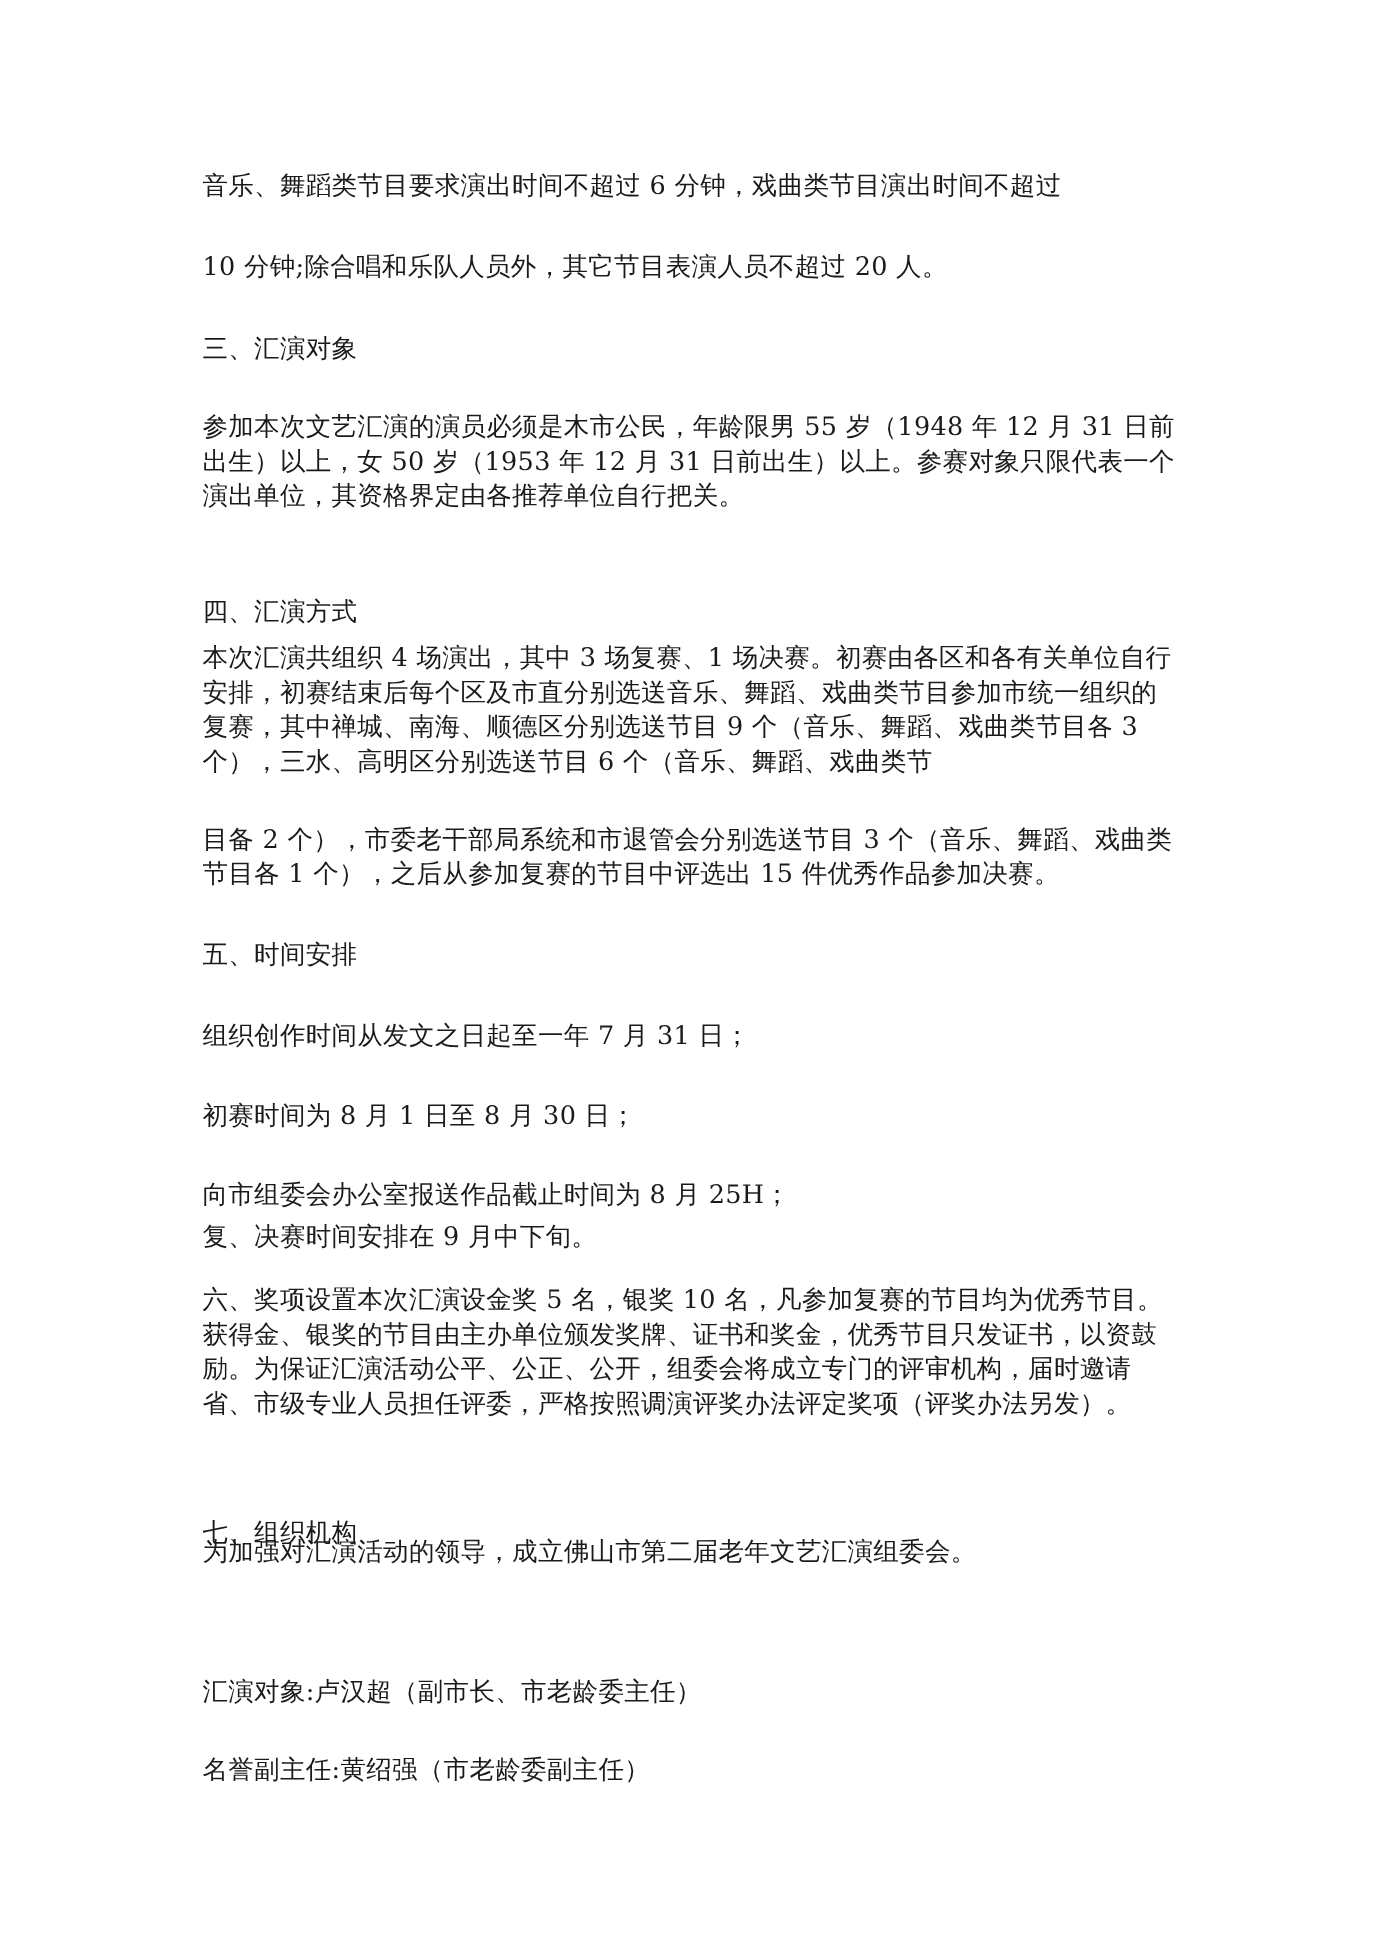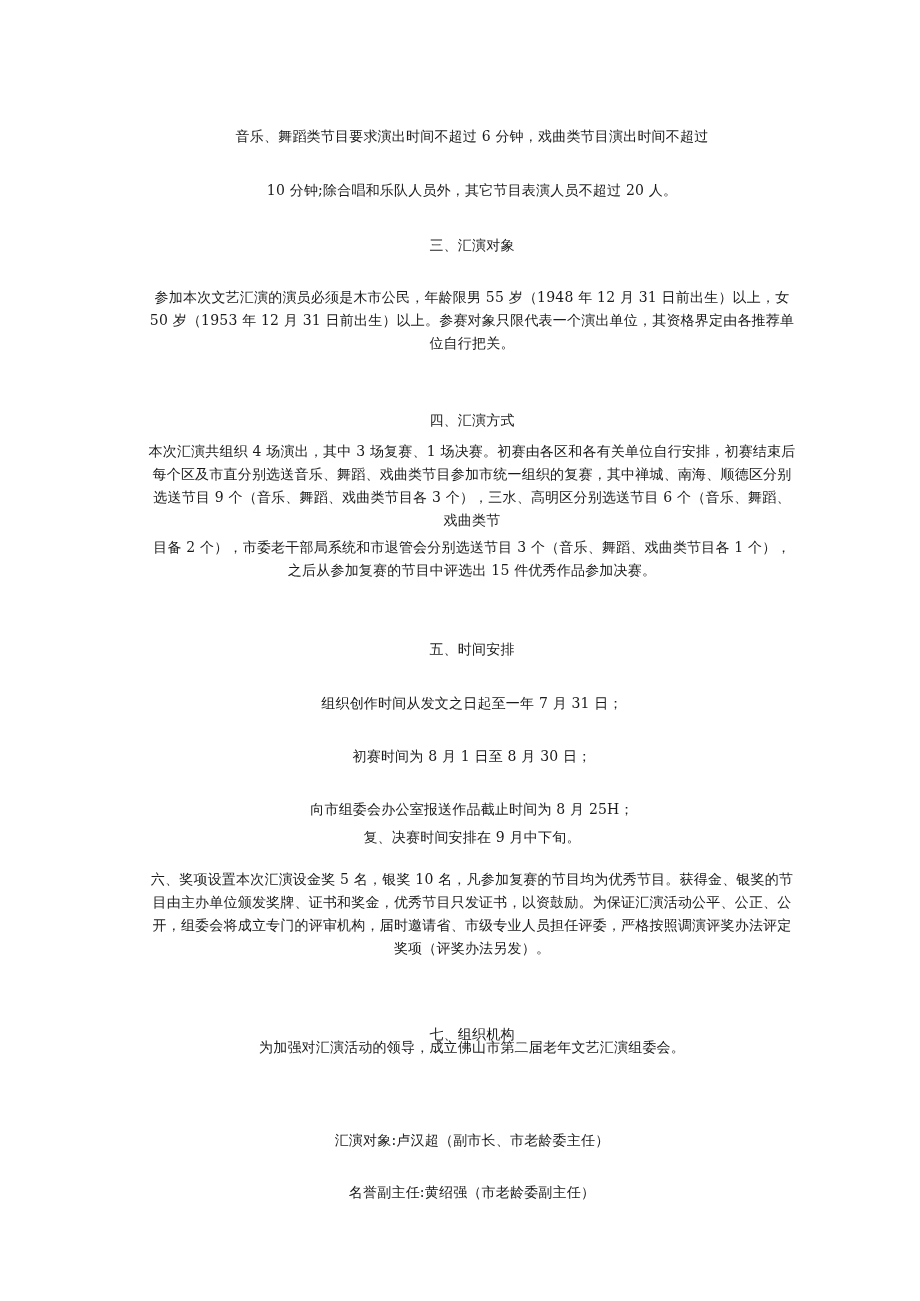--- a/index.html
+++ b/index.html
@@ -1,33 +1,33 @@
 <!DOCTYPE html>
 <html><head>
   <meta charset="utf-8">
   <style>
     html, body { margin: 0; padding: 0; background: #ffffff; }
     body { width: 920px; height: 1301px; position: relative; overflow: hidden;
       font-family: "DejaVu Serif", "Liberation Serif", serif; color: #1a1a1a; }
     .page { position: absolute; left: 135px; top: 0; width: 650px; }
-    .p { position: absolute; left: 0; width: 650px; font-size: 14px; line-height: 23px;
-      letter-spacing: 0.2px; margin: 12px; white-space: normal; text-align: center; }
+    .p { position: absolute; left: 0; width: 650px; font-size: 17px; line-height: 23px;
+      letter-spacing: 0.2px; margin: 0; white-space: normal; }
     .nowrap { white-space: nowrap; }
   </style>
 </head>
 <body>
 
 <div class="page">
   <p class="p nowrap" style="top:113px">音乐、舞蹈类节目要求演出时间不超过 6 分钟，戏曲类节目演出时间不超过</p>
   <p class="p nowrap" style="top:167px">10 分钟;除合唱和乐队人员外，其它节目表演人员不超过 20 人。</p>
   <p class="p nowrap" style="top:222px">三、汇演对象</p>
   <p class="p" style="top:274px">参加本次文艺汇演的演员必须是木市公民，年龄限男 55 岁（1948 年 12 月 31 日前出生）以上，女 50 岁（1953 年 12 月 31 日前出生）以上。参赛对象只限代表一个演出单位，其资格界定由各推荐单位自行把关。</p>
   <p class="p nowrap" style="top:397px">四、汇演方式</p>
   <p class="p" style="top:428px">本次汇演共组织 4 场演出，其中 3 场复赛、1 场决赛。初赛由各区和各有关单位自行安排，初赛结束后每个区及市直分别选送音乐、舞蹈、戏曲类节目参加市统一组织的复赛，其中禅城、南海、顺德区分别选送节目 9 个（音乐、舞蹈、戏曲类节目各 3 个），三水、高明区分别选送节目 6 个（音乐、舞蹈、戏曲类节</p>
-  <p class="p" style="top:524px">目备 2 个），市委老干部局系统和市退管会分别选送节目 3 个（音乐、舞蹈、戏曲类节目各 1 个），之后从参加复赛的节目中评选出 15 件优秀作品参加决赛。</p>
+  <p class="p" style="top:549px">目备 2 个），市委老干部局系统和市退管会分别选送节目 3 个（音乐、舞蹈、戏曲类节目各 1 个），之后从参加复赛的节目中评选出 15 件优秀作品参加决赛。</p>
   <p class="p nowrap" style="top:626px">五、时间安排</p>
   <p class="p nowrap" style="top:680px">组织创作时间从发文之日起至一年 7 月 31 日；</p>
   <p class="p nowrap" style="top:733px">初赛时间为 8 月 1 日至 8 月 30 日；</p>
   <p class="p nowrap" style="top:786px">向市组委会办公室报送作品截止时间为 8 月 25H；</p>
   <p class="p nowrap" style="top:814px">复、决赛时间安排在 9 月中下旬。</p>
   <p class="p" style="top:856px">六、奖项设置本次汇演设金奖 5 名，银奖 10 名，凡参加复赛的节目均为优秀节目。获得金、银奖的节目由主办单位颁发奖牌、证书和奖金，优秀节目只发证书，以资鼓励。为保证汇演活动公平、公正、公开，组委会将成立专门的评审机构，届时邀请省、市级专业人员担任评委，严格按照调演评奖办法评定奖项（评奖办法另发）。</p>
   <p class="p nowrap" style="top:1011px">七、组织机构</p>
   <p class="p nowrap" style="top:1024px">为加强对汇演活动的领导，成立佛山市第二届老年文艺汇演组委会。</p>
   <p class="p nowrap" style="top:1117px">汇演对象:卢汉超（副市长、市老龄委主任）</p>
   <p class="p nowrap" style="top:1169px">名誉副主任:黄绍强（市老龄委副主任）</p>

